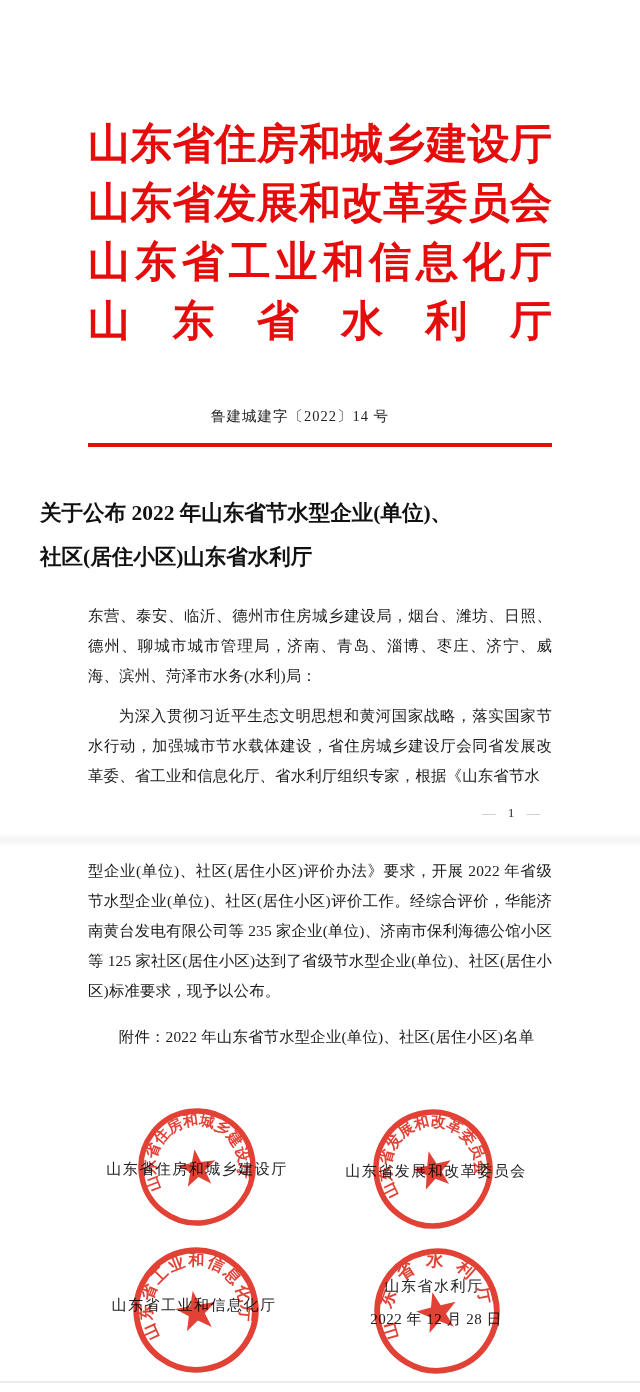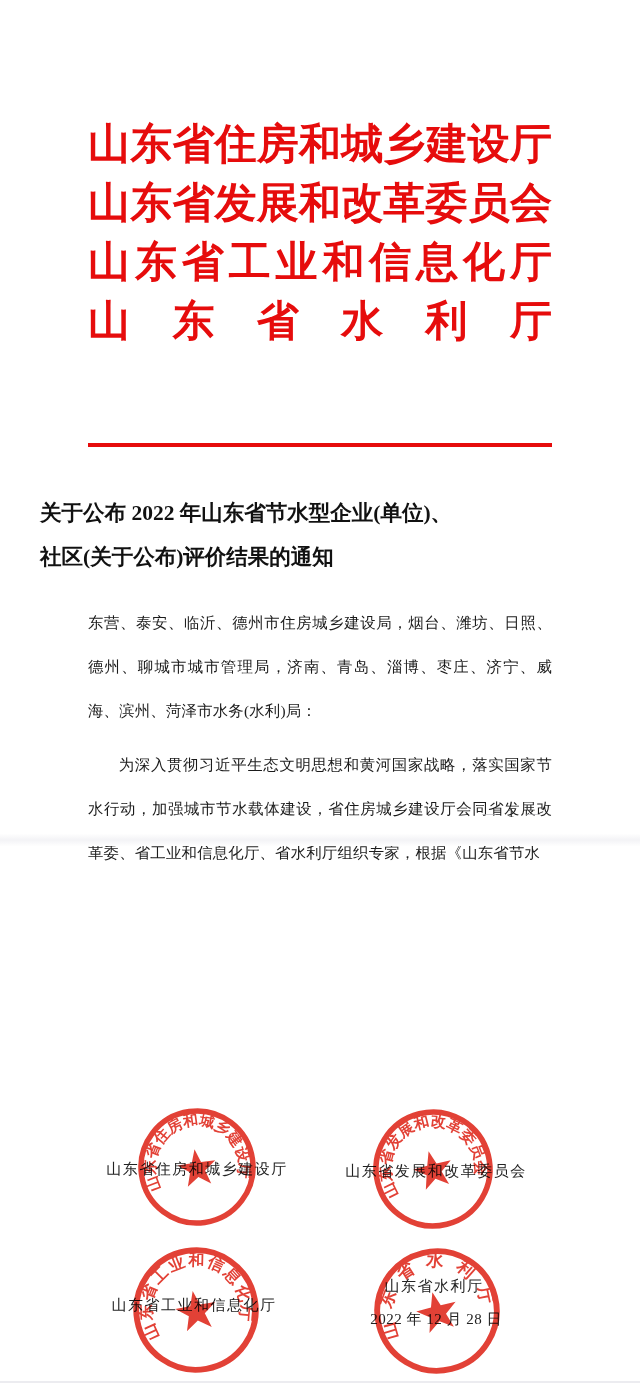--- a/index.html
+++ b/index.html
@@ -43,21 +43,21 @@
   }
   
   .notice-title{
     position:absolute;left:40px;top:491px;width:560px;
     font-weight:bold;
     font-size:21.5px;line-height:44px;color:#111;
   }
   
   .body-block{
     position:absolute;left:88px;width:464px;
-    font-size:15.4px;line-height:44px;
+    font-size:15.4px;line-height:30px;
     text-align:justify;color:#1b1b1b;
     letter-spacing:0.2px;
   }
   .block-p1{top:601px;}
   .block-p2{top:856px;}
   .para-indent{text-indent:2em;}
   .para-gap{margin-top:10px;}
   .attachment-line{margin-top:16px;text-indent:2em;}
   
   .page-footer{
@@ -155,41 +155,46 @@
     <div class="gov-line js-spread">
         <span>山</span>
         <span>东</span>
         <span>省</span>
         <span>水</span>
         <span>利</span>
         <span>厅</span>
       </div>
   </div>
 
+  <div class="doc-number">鲁建城建字〔2022〕14 号</div>
 
   <div class="red-rule"></div>
 
   <div class="notice-title">
     <div>关于公布 2022 年山东省节水型企业(单位)、</div>
-    <div>社区(关于公布)评价结果的通知</div>
+    <div>社区(居住小区)山东省水利厅</div>
   </div>
 
   <div class="body-block block-p1">
     <div>东营、泰安、临沂、德州市住房城乡建设局，烟台、潍坊、日照、德州、聊城市城市管理局，济南、青岛、淄博、枣庄、济宁、威海、滨州、菏泽市水务(水利)局：</div>
     <div class="para-indent para-gap">为深入贯彻习近平生态文明思想和黄河国家战略，落实国家节水行动，加强城市节水载体建设，省住房城乡建设厅会同省发展改革委、省工业和信息化厅、省水利厅组织专家，根据《山东省节水</div>
   </div>
 
   <div class="page-footer">
     <span class="dash">—</span>
     <span class="num">1</span>
     <span class="dash">—</span>
   </div>
 
   <div class="page-break"></div>
 
+  <div class="body-block block-p2">
+    <div>型企业(单位)、社区(居住小区)评价办法》要求，开展 2022 年省级节水型企业(单位)、社区(居住小区)评价工作。经综合评价，华能济南黄台发电有限公司等 235 家企业(单位)、济南市保利海德公馆小区等 125 家社区(居住小区)达到了省级节水型企业(单位)、社区(居住小区)标准要求，现予以公布。</div>
+    <div class="attachment-line">附件：2022 年山东省节水型企业(单位)、社区(居住小区)名单</div>
+  </div>
 
   <div class="seal-label" style="left:67px;top:1160px;">山东省住房和城乡建设厅</div>
   <div class="seal-label" style="left:306px;top:1162px;">山东省发展和改革委员会</div>
   <div class="seal-label" style="left:64px;top:1296px;">山东省工业和信息化厅</div>
   <div class="seal-label" style="left:304px;top:1277px;">山东省水利厅</div>
   <div class="seal-date" style="left:306px;top:1310px;">2022 年 12 月 28 日</div>
 
   <div class="seal rot-a" style="left:137px;top:1107px;">
     <svg width="120" height="120" viewBox="0 0 120 120">
       <circle class="seal-circle" cx="60" cy="60" r="56"></circle>

